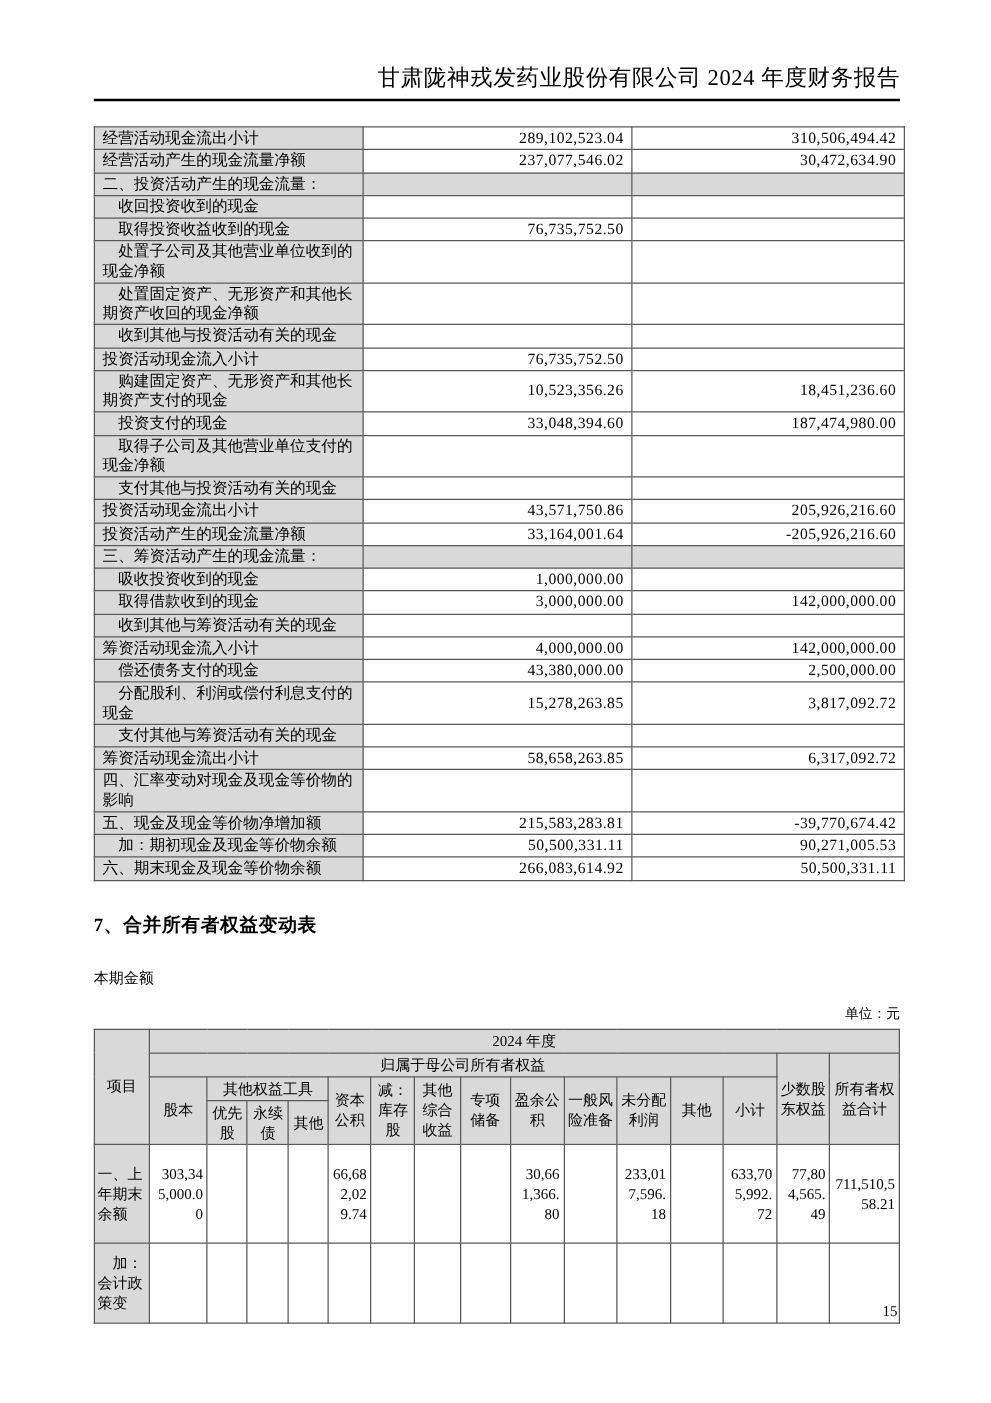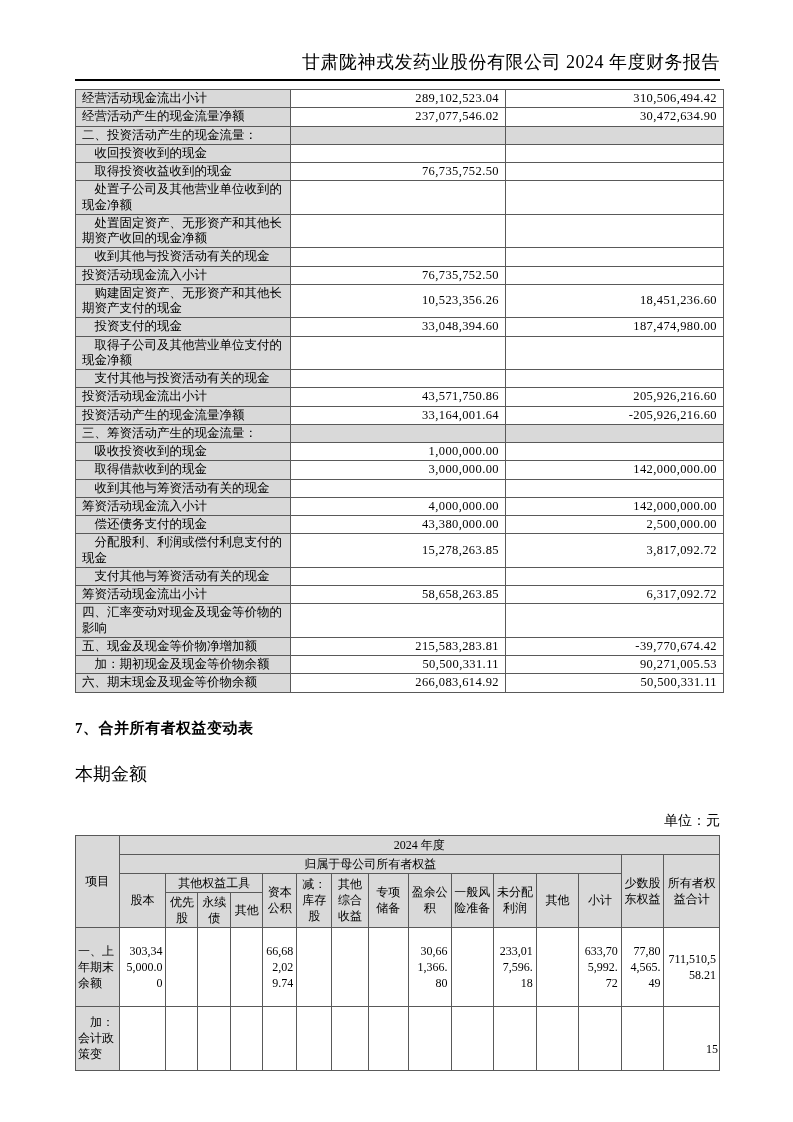--- a/index.html
+++ b/index.html
@@ -12,33 +12,33 @@
   .content { padding:50px 73px 0 75px; }
 
   .doc-header {
     text-align:right; font-size:18px; letter-spacing:0.5px;
     padding-bottom:5px; border-bottom:2px solid #000;
   }
 
   table { border-collapse:collapse; width:100%; table-layout:fixed; }
 
   
-  .cf { margin-top:8px; }
+  .cf { margin-top:20px; }
   .cf td {
     border:1px solid #595959; font-size:12.5px; line-height:1.22;
     padding:1px 6px; vertical-align:middle;
   }
   .cf td.lbl { background:#d9d9d9; text-align:left; }
   .cf td.val { background:#ffffff; text-align:right; letter-spacing:0.4px; }
   .cf tr.sec td.val { background:#d9d9d9; }
 
   
   .sec-title { font-size:15px; font-weight:bold; margin:26px 0 0 0; letter-spacing:0.5px; }
-  .period-label { font-size:18px; margin-top:24px; }
-  .unit-label { font-size:14px; text-align:right; margin:26px 0 5px 0; }
+  .period-label { font-size:12px; margin-top:24px; }
+  .unit-label { font-size:11px; text-align:right; margin:12px 0 5px 0; }
 
   
   .eq td {
     border:1px solid #595959; font-size:12px; line-height:1.34;
     padding:1px 2px; text-align:center; vertical-align:middle;
     word-break:break-all;
   }
   .eq td.g { background:#d9d9d9; }
   .eq td.rowlbl { background:#d9d9d9; text-align:left; }
   .eq td.num { background:#ffffff; text-align:right; padding:1px 3px; }

